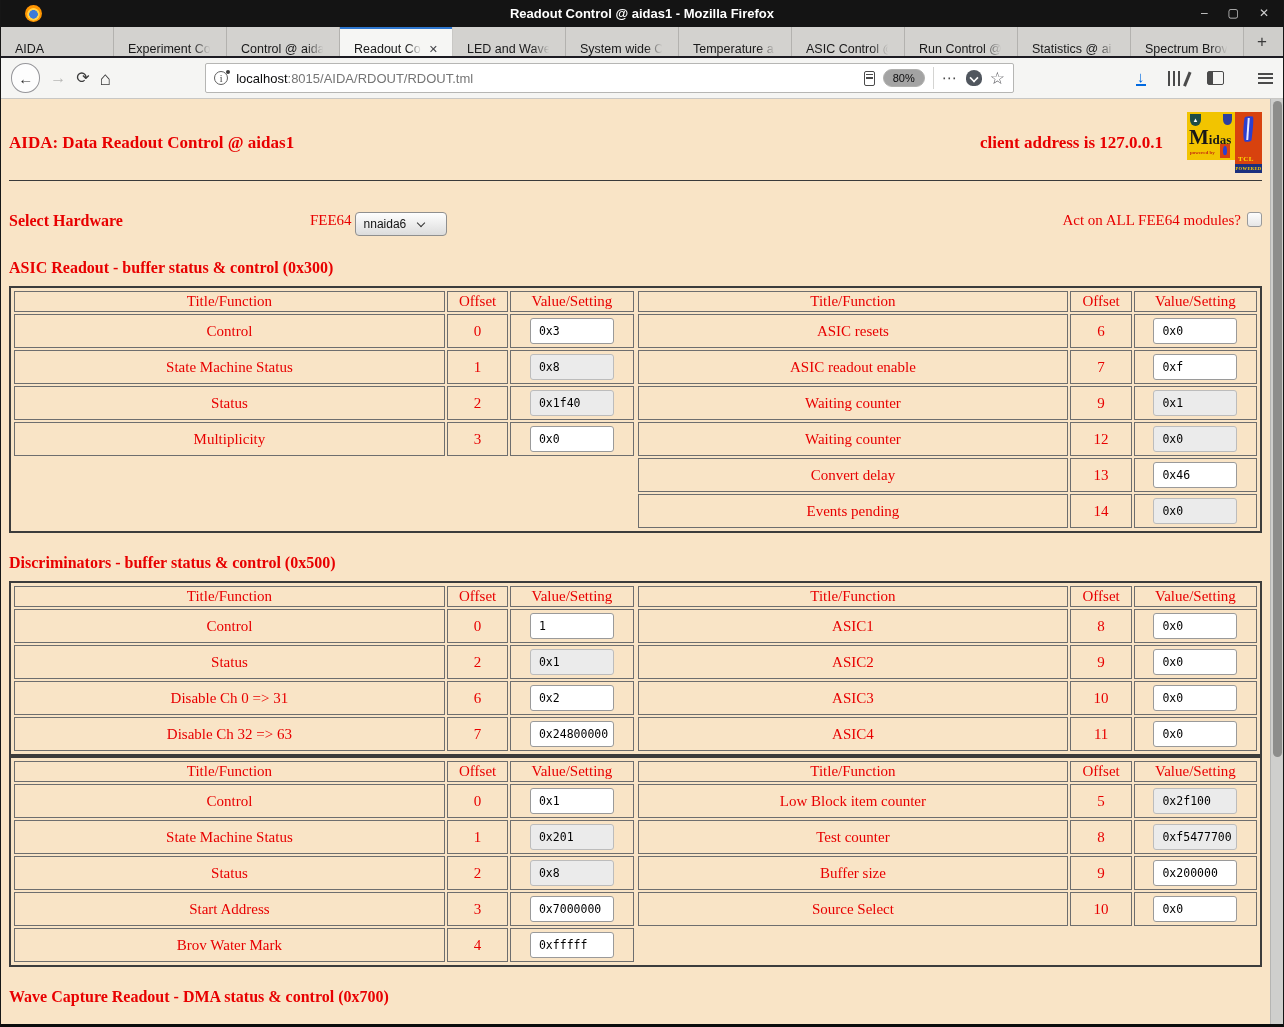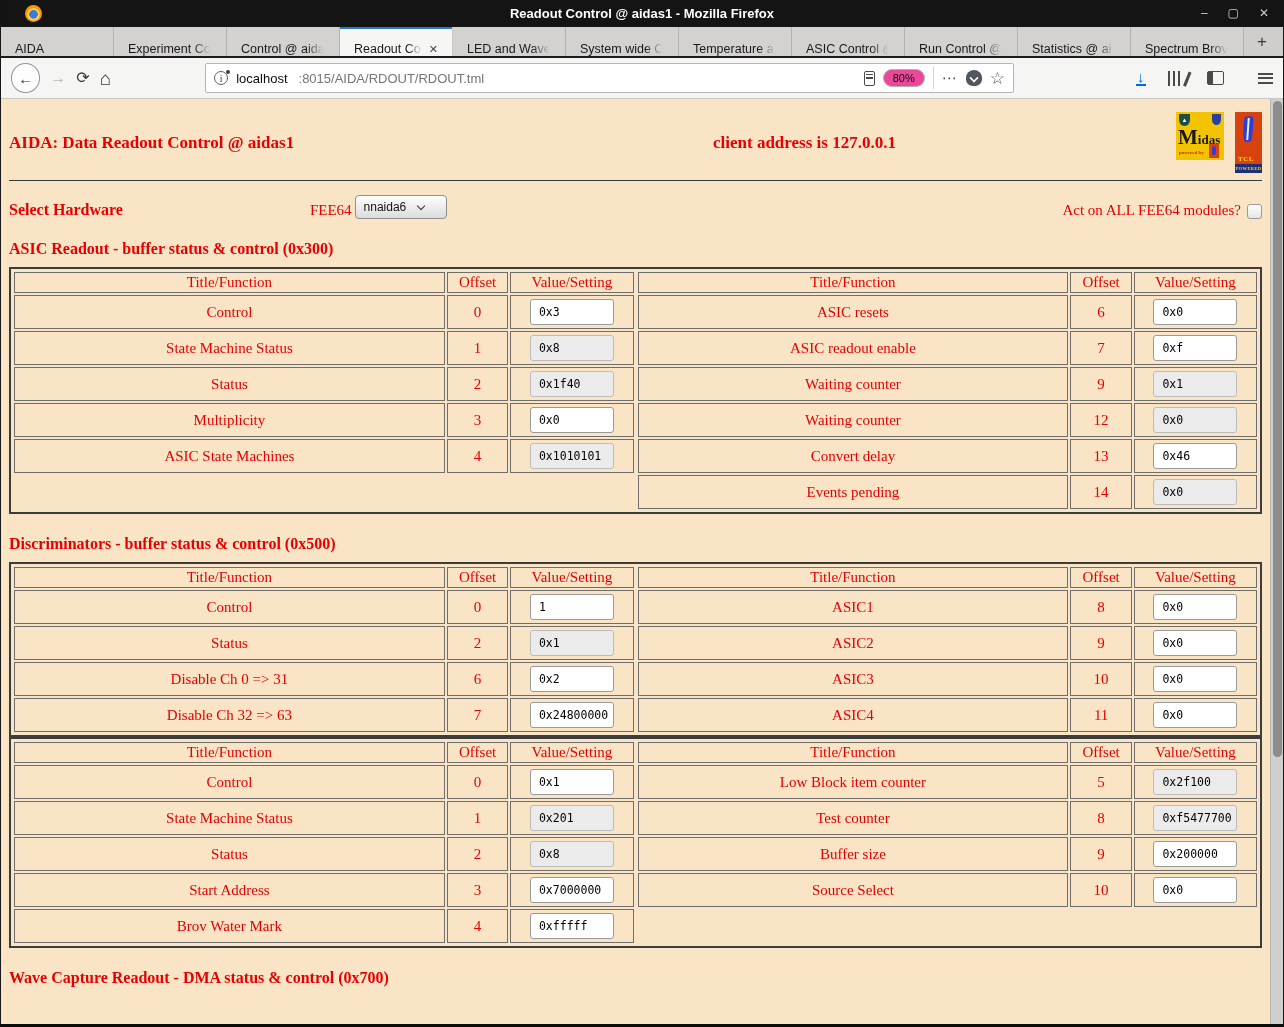--- a/index.html
+++ b/index.html
@@ -65,25 +65,25 @@
     margin-left:84px; width:828px; height:30px; background:#fff; border:1px solid #b6b6b4; border-radius:2px;
     display:flex; align-items:center; padding:0 8px; gap:8px;
   }
   .info-icon {
     width:14px; height:14px; border:1px solid #5f5f5f; border-radius:50%;
     display:flex; align-items:center; justify-content:center;
     font-family:"Liberation Serif",serif; font-size:10px; color:#3c3c3c; position:relative; flex:0 0 auto;
   }
   .info-icon::after { content:""; position:absolute; top:-2px; right:-3px; width:4px; height:4px; border-radius:50%; background:#3a3a3a; }
   .url-text { flex:1; font-size:13px; color:#0c0c0d; white-space:nowrap; overflow:hidden; }
-  .url-text .dim { color:#757575;margin-left:11px; }
+  .url-text .dim { color:#757575; }
   .reader-icon { width:11px; height:15px; border:1.5px solid #4a4a4a; border-radius:2px; position:relative; flex:0 0 auto;}
   .reader-icon::before { content:""; position:absolute; left:1px; right:1px; top:2px; height:7px;
     background:repeating-linear-gradient(#4a4a4a 0 1.4px, transparent 1.4px 3.4px); }
-  .zoom-pill { border:1px solid #b1b1af; border-radius:10px; background:#ec4899; font-size:11px; color:#0c0c0d; padding:2px 9px; }
+  .zoom-pill { border:1px solid #b1b1af; border-radius:10px; background:#a3a3a3; font-size:11px; color:#0c0c0d; padding:2px 9px; }
   .vsep { width:1px; height:22px; background:#d4d4d2; }
   .dots { font-size:15px; color:#4a4a4a; letter-spacing:1px; }
   .pocket-icon { width:16px; height:16px; border-radius:50% 50% 42% 42%; background:#50565e; position:relative; }
   .pocket-icon::before { content:""; position:absolute; left:4.5px; top:4px; width:6px; height:6px;
     border-right:2px solid #fff; border-bottom:2px solid #fff; transform:rotate(45deg) scale(.8); }
   .star { font-size:17px; color:#55555a; }
   .dl-wrap { margin-left:112px; display:flex; align-items:center; gap:22px; }
   .dl-icon { color:#0069e0; font-weight:bold; font-size:15px; border-bottom:2px solid #0069e0; line-height:14px; padding:0 1px;}
   .lib-icon { display:flex; gap:2.5px; align-items:flex-end; height:16px; }
   .lib-icon i { display:block; width:2.5px; height:15px; background:#4a4a4a; }
@@ -94,41 +94,41 @@
   .menu-icon i { display:block; width:15px; height:2px; background:#4a4a4a; }
 
   
   .content {
     flex:1; background:#f9e4c6; position:relative; overflow:hidden;
     font-family:"Liberation Serif", serif; color:#e80000;
     padding:0 21px 0 8px;
   }
   .pagehead { display:flex; align-items:flex-start; margin-top:13px; position:relative; height:56px; }
   .page-title { font-size:17px; font-weight:bold; margin-top:21px; }
-  .client-addr { position:absolute; left:704px; top:21px; width:450px; text-align:left; font-size:17px; font-weight:bold; }
-  .logos { margin-left:auto; display:flex; gap:11px; align-items:flex-start; }
+  .client-addr { position:absolute; left:704px; top:21px; width:450px; text-align:right; font-size:17px; font-weight:bold; }
+  .logos { margin-left:auto; display:flex; align-items:flex-start; }
   .midas-logo { width:48px; height:48px; background:#f2c400; position:relative; overflow:hidden; }
   .midas-shield-l { position:absolute; left:3px; top:2px; width:11px; height:12px; background:#1e4d46; border-radius:0 0 50% 50%;
     display:flex; align-items:center; justify-content:center; color:#fff; font-size:6px; }
   .midas-shield-r { position:absolute; right:3px; top:2px; width:9px; height:11px; background:#2b3f9e; border-radius:0 0 50% 50%; }
   .midas-text { position:absolute; left:2px; top:13px; color:#181818; font-weight:bold; font-size:13px; }
   .midas-text .bigM { font-size:21px; }
   .midas-powered { position:absolute; left:3px; bottom:5px; color:#c42a10; font-size:5px; font-weight:bold; }
   .midas-mini { position:absolute; right:5px; bottom:2px; width:10px; height:14px; background:#d8420e; }
   .midas-mini::before { content:""; position:absolute; left:3px; top:2px; width:4px; height:9px; background:#2b3fd0; border-radius:50% 50% 50% 50%/60% 60% 40% 40%; }
   .tcl-logo { width:27px; height:61px; background:#d8420e; position:relative; overflow:hidden; }
   .tcl-feather { position:absolute; left:8px; top:4px; width:10px; height:26px; background:#2b3fd0;
     border-radius:80% 20% 60% 40%/10% 90% 10% 90%; transform:rotate(8deg); }
   .tcl-feather::after { content:""; position:absolute; left:4px; top:2px; width:2px; height:22px; background:#e8e8ff; transform:rotate(-4deg); }
   .tcl-text { position:absolute; left:3px; bottom:10px; color:#ffdf00; font-size:7px; font-weight:bold; letter-spacing:.5px; }
   .tcl-strip { position:absolute; left:0; right:0; bottom:0; height:9px; background:#1b2f7e; color:#ffd200;
     font-size:4.5px; font-weight:bold; text-align:center; line-height:9px; letter-spacing:.4px; }
   hr.rule { border:0; border-top:1.5px solid #3a3a3a; margin:12px 0 0 0; }
 
-  .select-row { display:flex; align-items:flex-end; margin-top:12px; height:26px; }
+  .select-row { display:flex; align-items:flex-start; margin-top:31px; height:26px; }
   .sel-label { font-size:16px; font-weight:bold; }
   .fee64-label { margin-left:187px; font-size:15px; }
   .dropdown {
     margin-left:3px; height:24px; min-width:92px; border:1px solid #8f8f8f; border-radius:4px;
     background:linear-gradient(#fefefe,#dcdcdc); display:inline-flex; align-items:center; gap:12px;
     padding:0 8px; font-family:"Liberation Sans",sans-serif; font-size:12px; color:#141414;
   }
   .chevron { width:6px; height:6px; border-right:1.8px solid #333; border-bottom:1.8px solid #333; transform:rotate(45deg); margin-top:-3px; }
   .act-label { margin-left:auto; font-size:15px; }
   .checkbox { width:15px; height:15px; border:1px solid #9a9a9a; border-radius:3px; background:linear-gradient(#fdfdfd,#e6e6e6); margin-left:6px; flex:0 0 auto;}
@@ -316,27 +316,20 @@
       <input type="text" class="val-input ro" value="0x1f40" readonly="" style="">
     </td>
   </tr>
                 <tr>
     <td class="c-title">Multiplicity</td>
     <td class="c-off">3</td>
     <td class="c-val">
       <input type="text" class="val-input" value="0x0" style="">
     </td>
   </tr>
-                <tr>
-    <td class="c-title">ASIC State Machines</td>
-    <td class="c-off">4</td>
-    <td class="c-val">
-      <input type="text" class="val-input ro" value="0x1010101" readonly="" style="">
-    </td>
-  </tr>
               </tbody>
       </table>
       <table class="half right">
         <thead>
                 <tr>
           <th class="c-title">Title/Function</th>
           <th class="c-off">Offset</th>
           <th class="c-val">Value/Setting</th>
         </tr>
               </thead>

